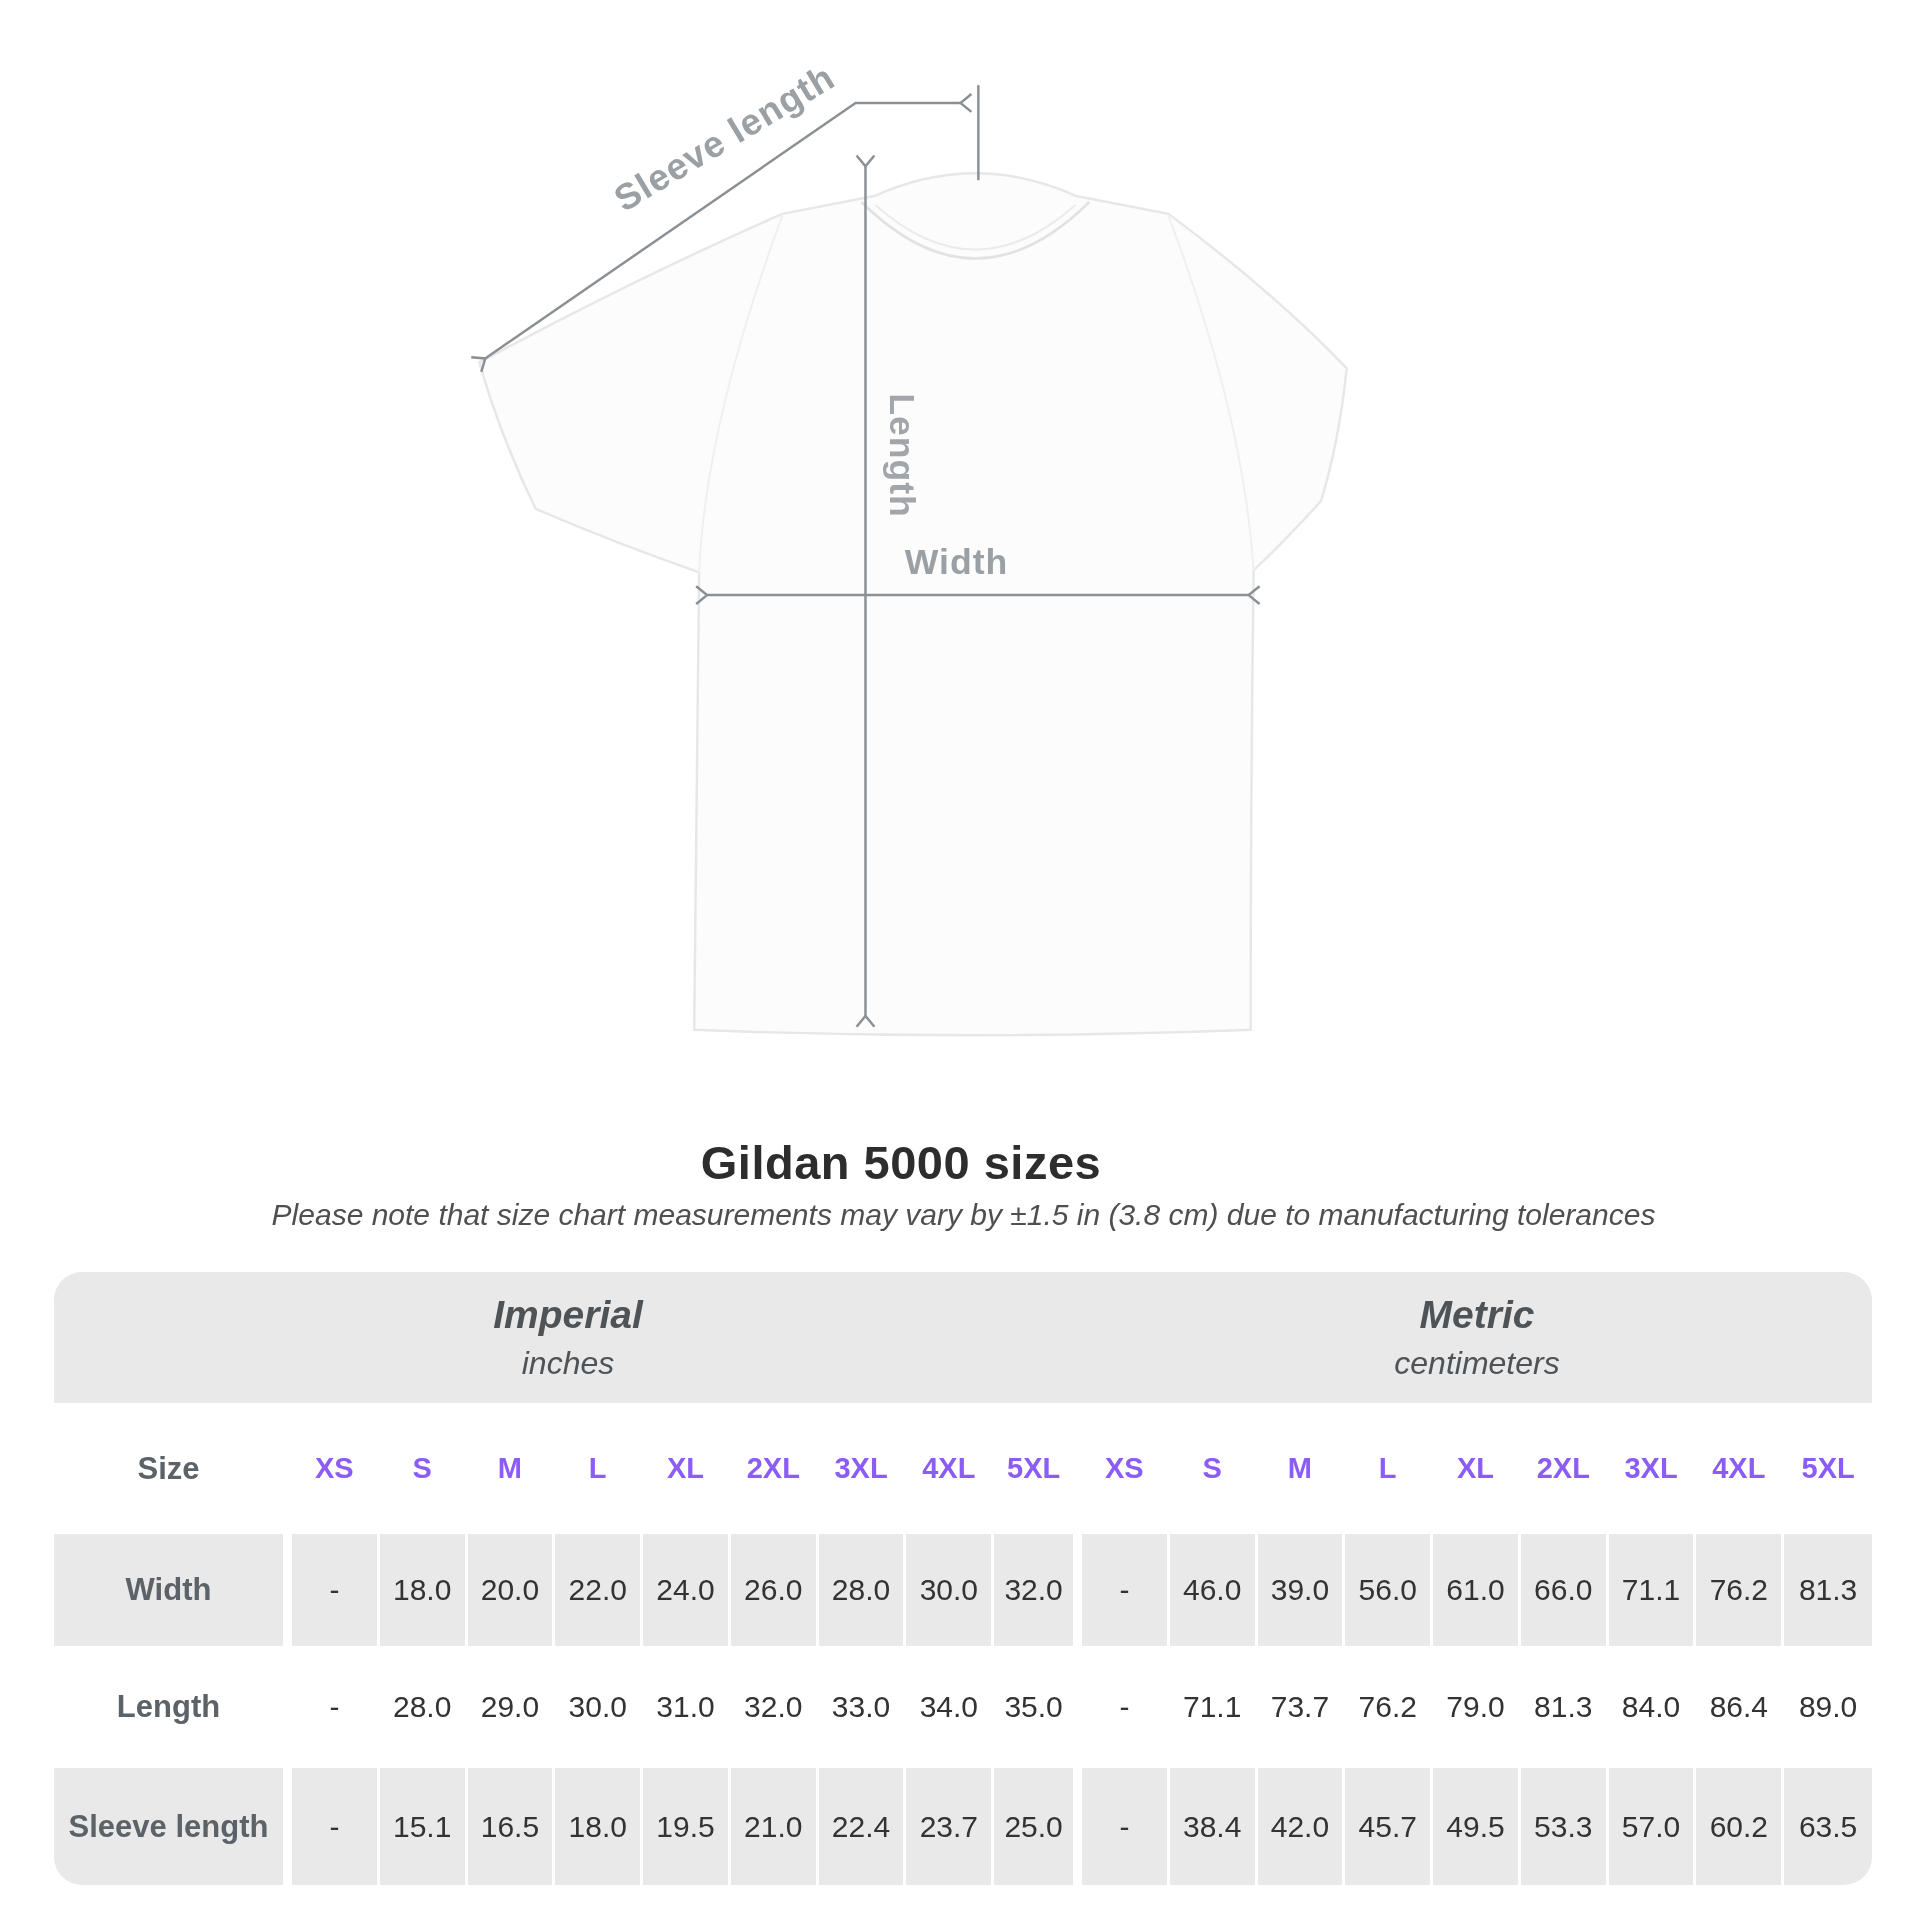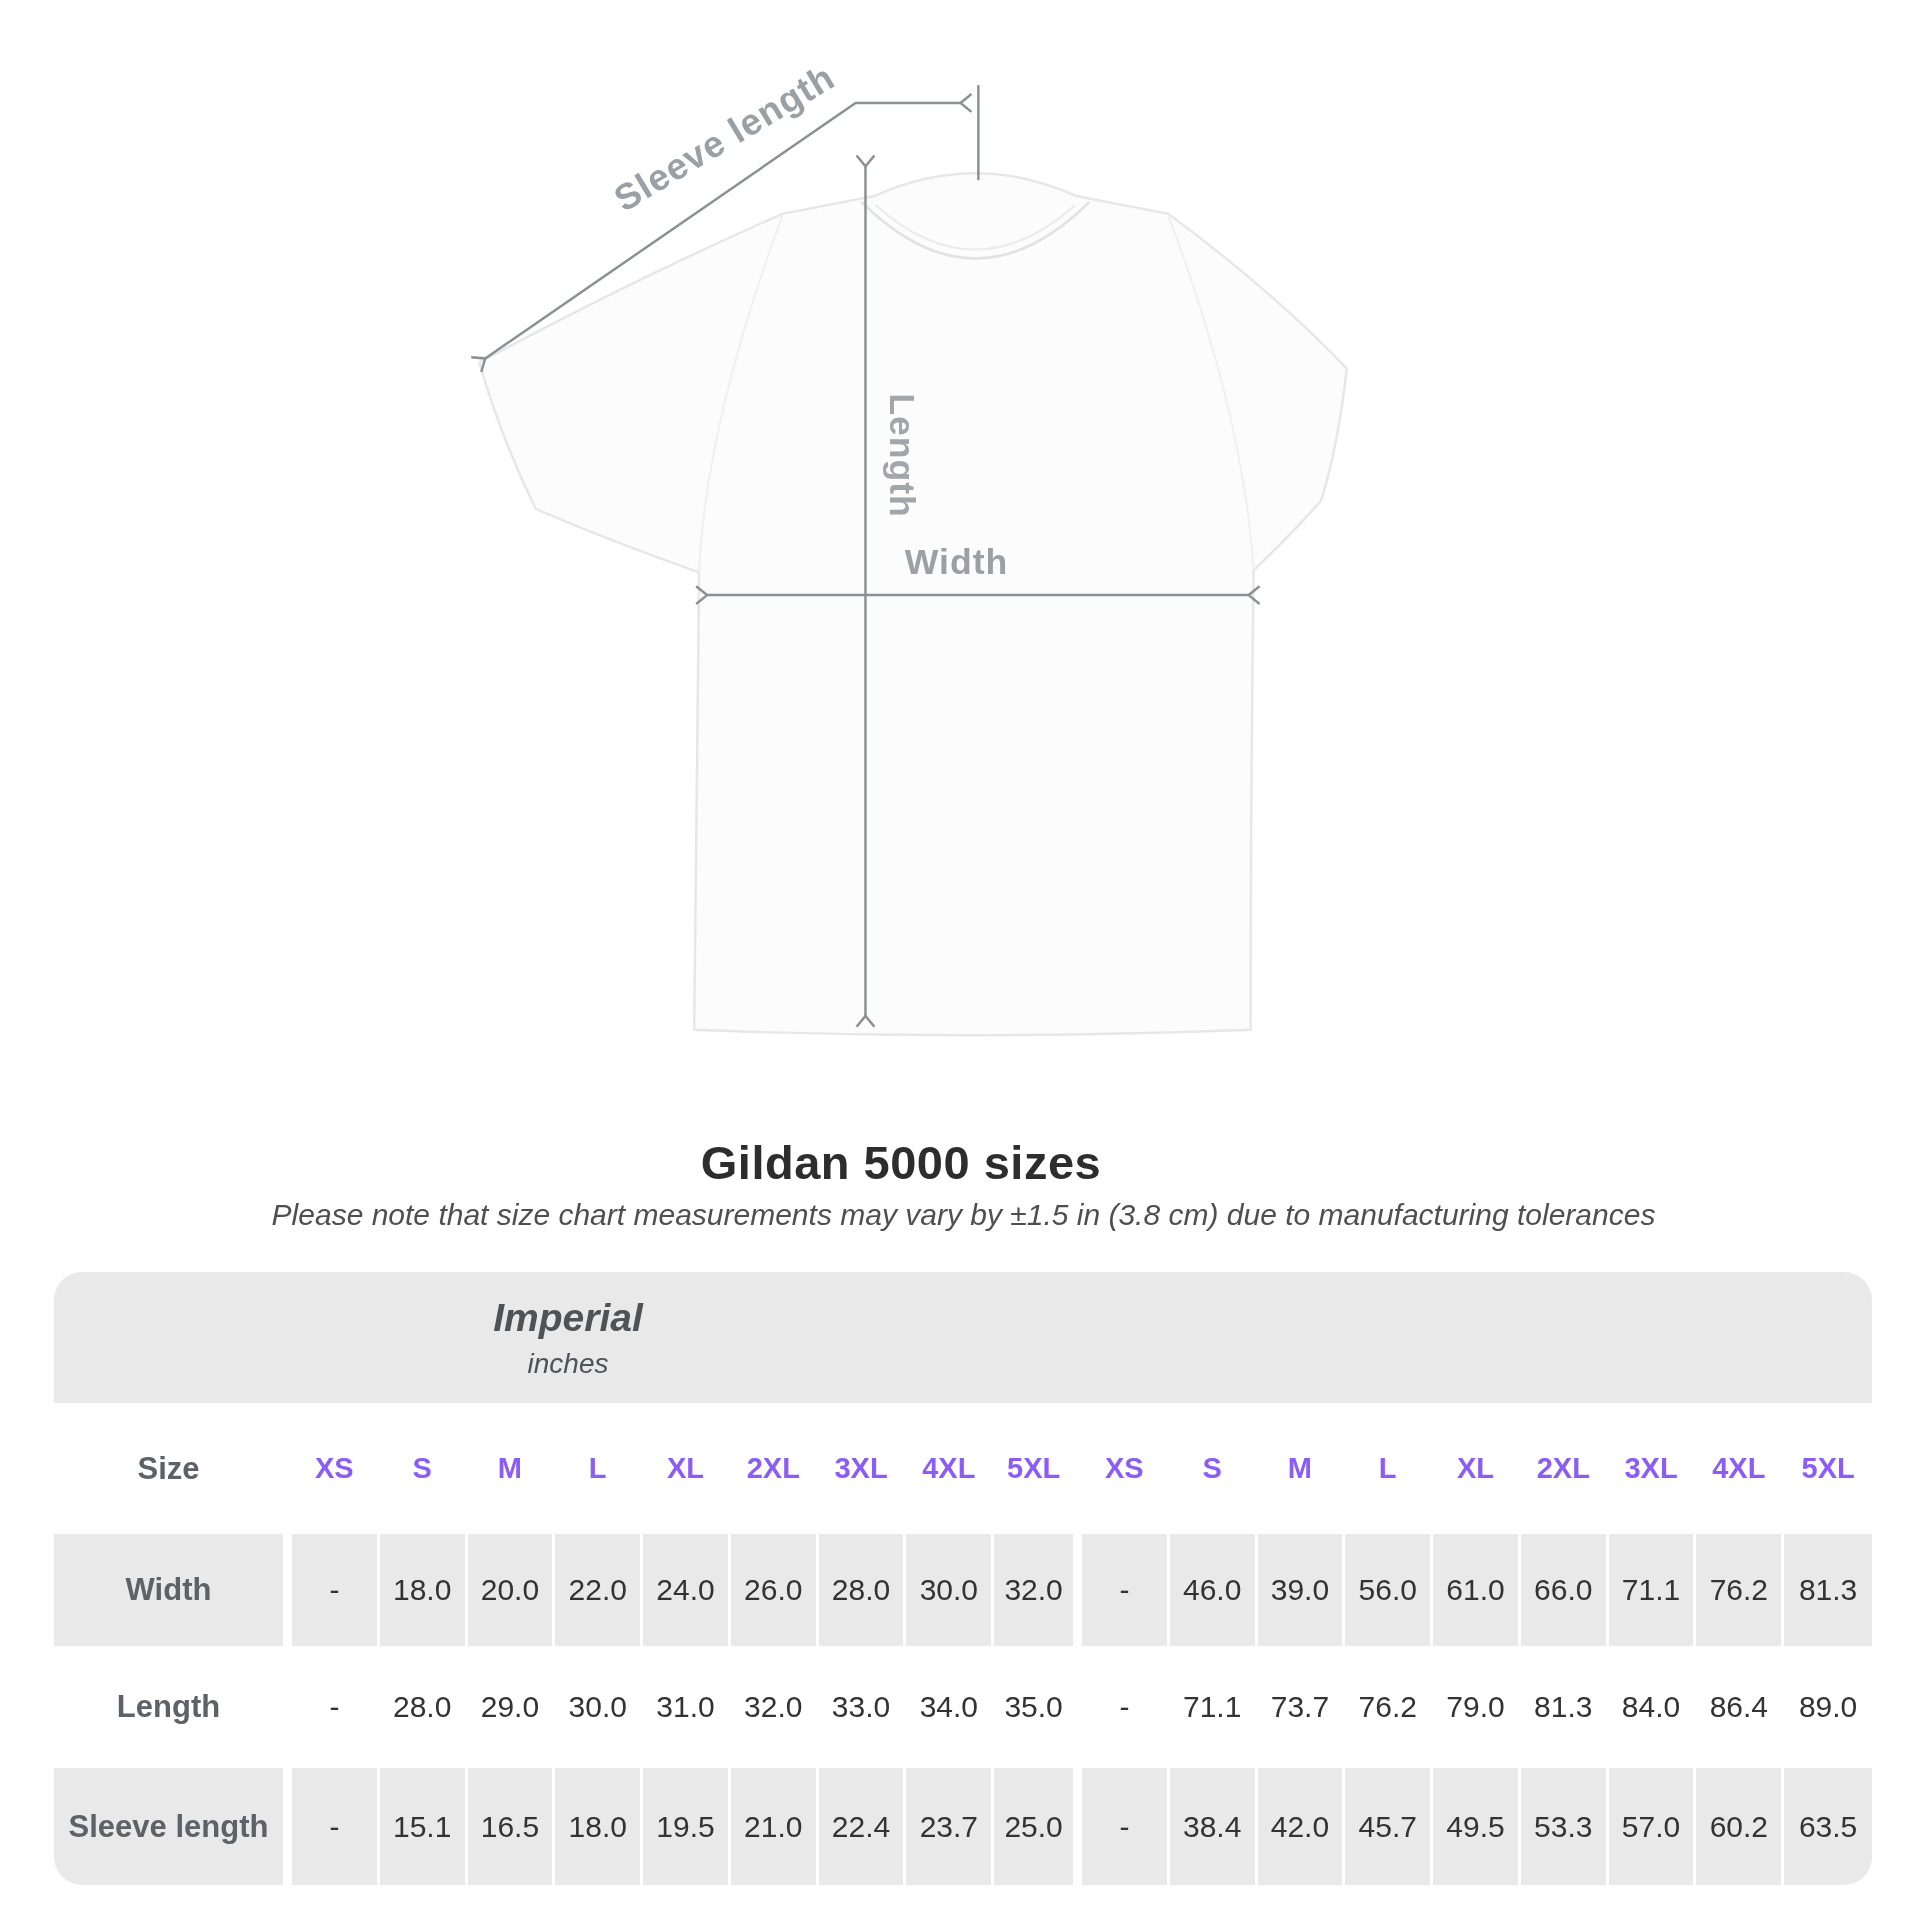--- a/index.html
+++ b/index.html
@@ -22,21 +22,21 @@
   .size-table{
     position:absolute;left:54px;top:1272px;width:1818px;
     border-radius:28px;overflow:hidden;
   }
   .size-table *{box-sizing:border-box;}
   .thead{
     display:grid;grid-template-columns:1028px 1fr;height:131px;background:#e9e9e9;
   }
   .group{display:flex;flex-direction:column;align-items:center;justify-content:center;gap:8px;}
   .gname{font-weight:bold;font-style:italic;font-size:39px;color:#4d5357;}
-  .gunit{font-style:italic;font-size:28px;color:#4d5357;}
+  .gunit{font-style:italic;font-size:32px;color:#4d5357;}
   .trow{
     display:grid;grid-template-columns:238px repeat(18,1fr);margin-top:5px;
   }
   .bg-g{background:#e9e9e9;}
   .bg-w{background:#ffffff;}
   .h-size{height:121px;}
   .h-a{height:112px;}
   .h-b{height:117px;}
   .c{
     display:flex;align-items:center;justify-content:center;
@@ -90,20 +90,24 @@
 </svg>
 
 <div class="page-title">Gildan 5000 sizes</div>
 <div class="page-note">Please note that size chart measurements may vary by ±1.5 in (3.8 cm) due to manufacturing tolerances</div>
 
 <div class="size-table">
   <div class="thead">
     <div class="group">
       <div class="gname">Imperial</div>
       <div class="gunit">inches</div>
+    </div>
+    <div class="group">
+      <div class="gname">Metric</div>
+      <div class="gunit">centimeters</div>
     </div>
   </div>
   <div class="trow bg-w h-size">
       <div class="c lab wsep">Size</div>
       <div class="c szh">XS</div>
       <div class="c szh">S</div>
       <div class="c szh">M</div>
       <div class="c szh">L</div>
       <div class="c szh">XL</div>
       <div class="c szh">2XL</div>

